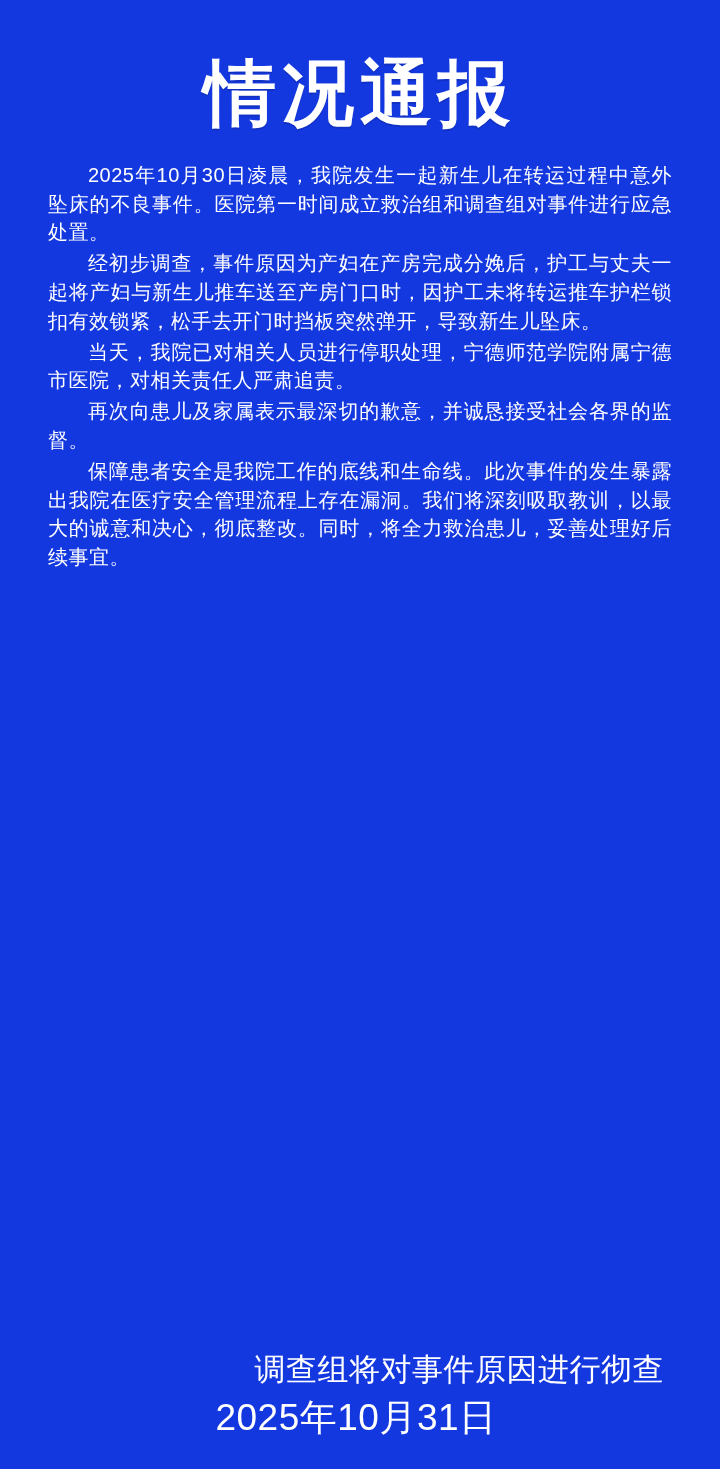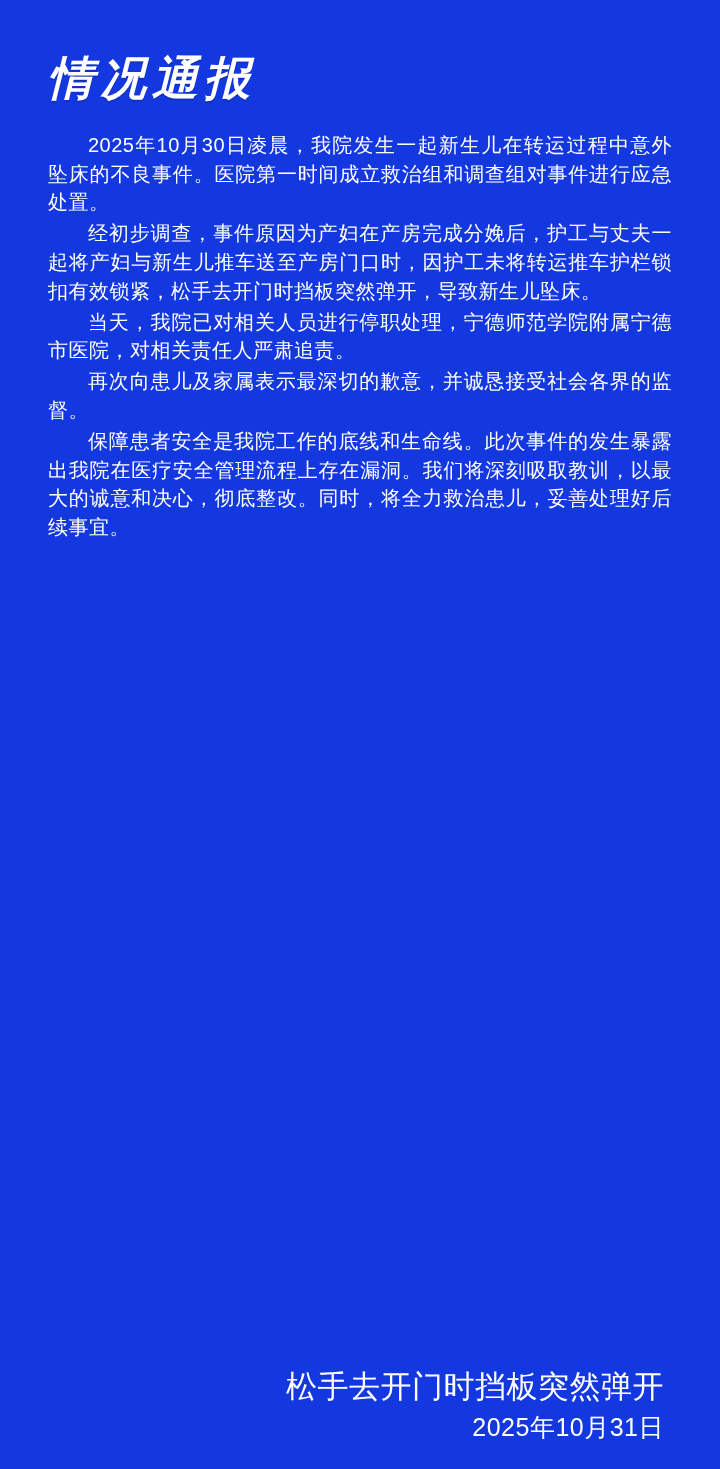--- a/index.html
+++ b/index.html
@@ -23,29 +23,29 @@
     left: 0;
     top: 0;
     width: 720px;
     height: 1469px;
     padding: 52px 48px 24px 48px;
     box-sizing: border-box;
     display: flex;
     flex-direction: column;
   }
   .title {
+    text-align: center;
     color: #ffffff;
     font-family: "DejaVu Serif", "Liberation Serif", serif;
     font-weight: bold;
-    font-size: 46px;
+    font-size: 72px;
     letter-spacing: 6px;
     line-height: 1.15;
     margin: 0 0 26px 0;
     text-shadow: 0 2px 0 rgba(0,0,0,0.12);
-    font-style: italic;
   }
   .body-text {
     flex: 1 1 auto;
   }
   .para {
     color: #ffffff;
     font-size: 20px;
     line-height: 1.44;
     text-align: justify;
     text-justify: inter-ideograph;
@@ -59,40 +59,41 @@
     padding-right: 8px;
   }
   .sign-org {
     color: #ffffff;
     font-size: 31px;
     line-height: 1.42;
     letter-spacing: 0.5px;
   }
   .sign-date {
     color: #ffffff;
-    font-size: 25px;
+    font-size: 37px;
     line-height: 1.42;
     letter-spacing: 0.5px;
+    text-align: center;
   }
 </style>
 </head>
 <body>
 
 <div class="poster">
   <div class="inner">
 
     <h1 class="title">情况通报</h1>
 
     <div class="body-text">
       <p class="para">2025年10月30日凌晨，我院发生一起新生儿在转运过程中意外坠床的不良事件。医院第一时间成立救治组和调查组对事件进行应急处置。</p>
       <p class="para">经初步调查，事件原因为产妇在产房完成分娩后，护工与丈夫一起将产妇与新生儿推车送至产房门口时，因护工未将转运推车护栏锁扣有效锁紧，松手去开门时挡板突然弹开，导致新生儿坠床。</p>
       <p class="para">当天，我院已对相关人员进行停职处理，宁德师范学院附属宁德市医院，对相关责任人严肃追责。</p>
       <p class="para">再次向患儿及家属表示最深切的歉意，并诚恳接受社会各界的监督。</p>
       <p class="para">保障患者安全是我院工作的底线和生命线。此次事件的发生暴露出我院在医疗安全管理流程上存在漏洞。我们将深刻吸取教训，以最大的诚意和决心，彻底整改。同时，将全力救治患儿，妥善处理好后续事宜。</p>
     </div>
 
     <div class="signature">
-      <div class="sign-org">松手去开门时挡板突然弹开</div>
+      <div class="sign-org">调查组将对事件原因进行彻查</div>
       <div class="sign-date">2025年10月31日</div>
     </div>
 
   </div>
 </div>
 
 </body></html>

